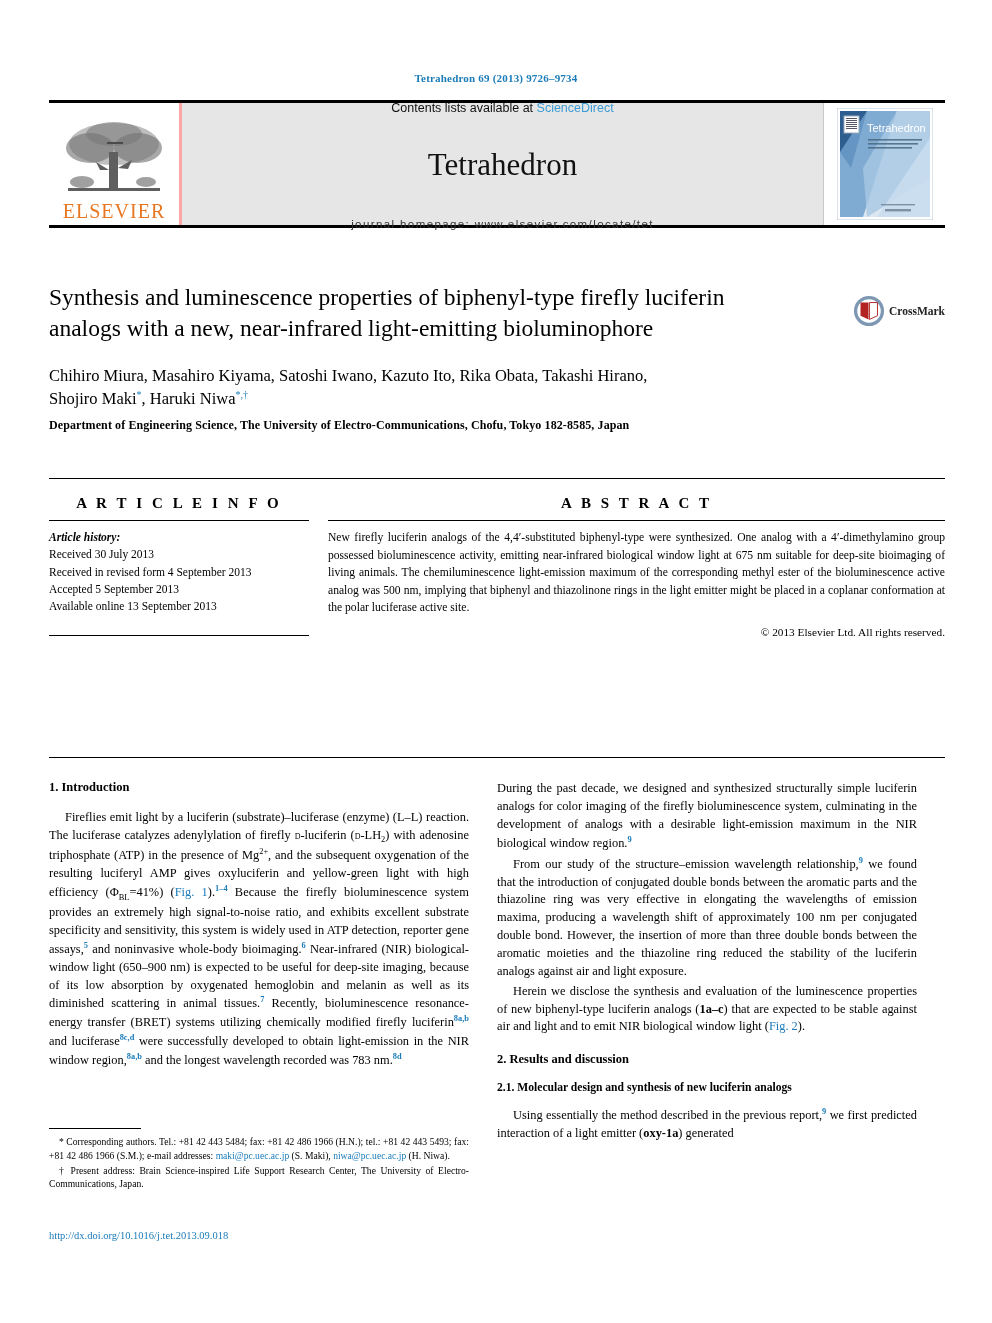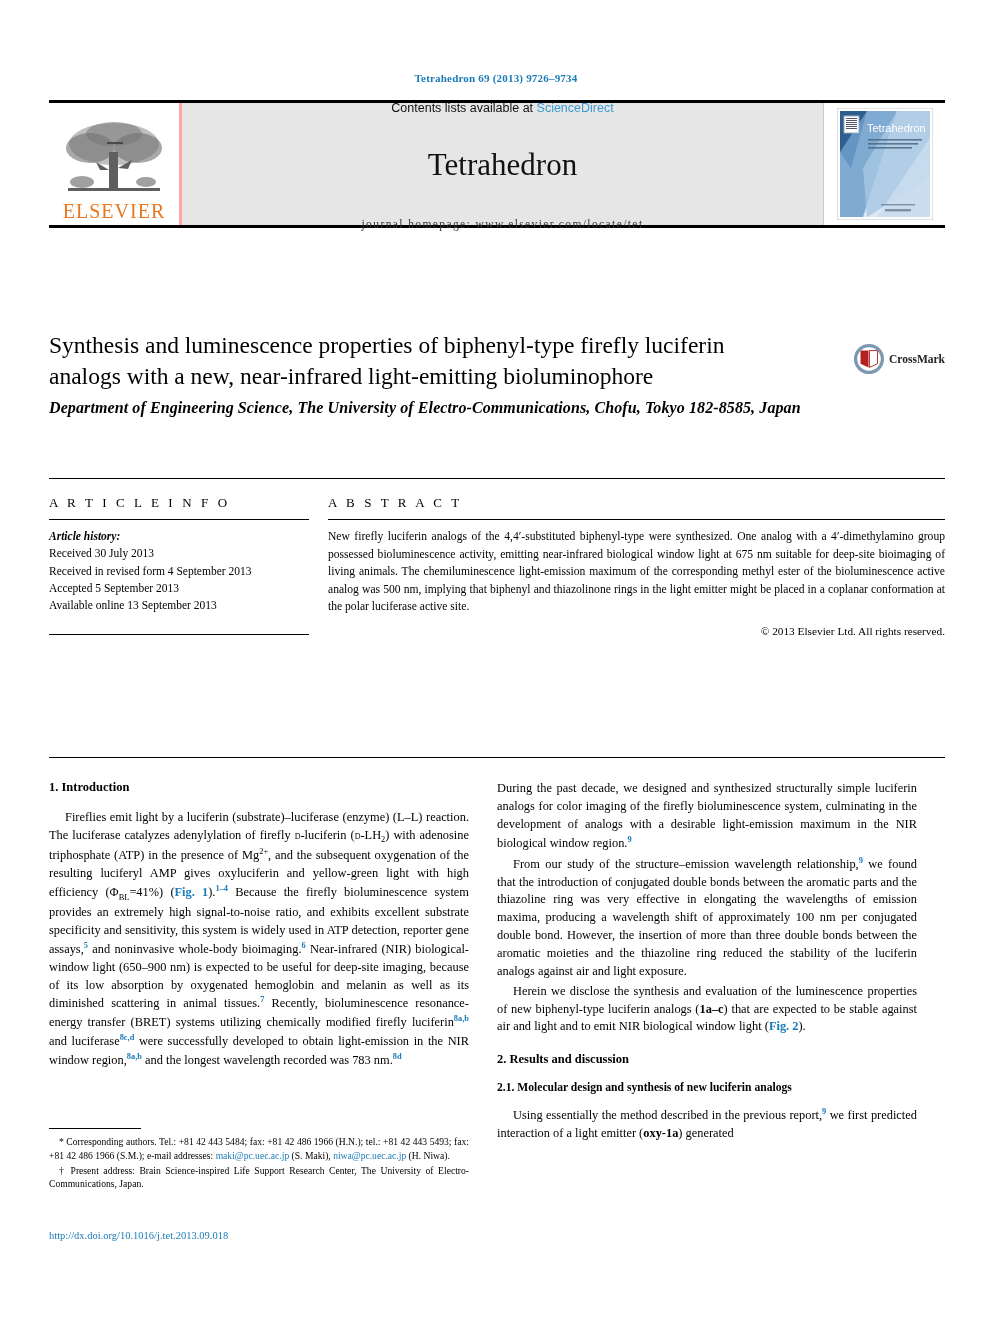--- a/index.html
+++ b/index.html
@@ -72,39 +72,39 @@
   }
   .contents-line .sd { color:#3c9bd4; }
   .journal-name {
     font-family:"Liberation Serif", serif;
     font-size:31px;
     color:#111;
     margin:14px 0 18px 0;
     line-height:1;
   }
   .homepage {
-    font-family:Liberation Serif, serif;
+    font-family:Liberation Sans, sans-serif;
     font-size:11.5px;
     color:#333;
     letter-spacing:1.4px;
   }
   .cover-cell {
     width:122px;
     flex:0 0 122px;
     background:#fff;
     border-left:1px solid #c9c9c9;
     display:flex;
     align-items:center;
     justify-content:center;
     box-sizing:border-box;
   }
   .cover { width:96px; height:112px; display:block; }
 
   
-  .titleblock { position:absolute; left:49px; top:282px; width:896px;margin-top:48px; }
+  .titleblock { position:absolute; left:49px; top:282px; width:896px; }
   .paper-title {
     font-family:"Liberation Serif", serif;
     font-size:23.5px;
     line-height:1.32;
     font-weight:normal;
     color:#000;
     width:700px;
     margin:0;
   }
   .crossmark {
@@ -119,36 +119,36 @@
   .authors {
     font-family:"Liberation Serif", serif;
     font-size:16.5px;
     line-height:1.42;
     margin-top:20px;
     width:710px;
   }
   .authors sup { color:#1a7bb9; font-size:10px; }
   .affiliation {
     font-family:"Liberation Serif", serif;
-    font-style:italic;
-    font-weight:bold;
-    font-size:16px;
+    font-weight:bold;
+    font-size:12px;
     margin-top:7px;
     letter-spacing:0.1px;
   }
 
   
   .midrule { position:absolute; left:49px; top:478px; width:896px; height:1px; background:#000; }
   .infoblock { position:absolute; left:49px; top:495px; width:260px; }
   .abstractblock { position:absolute; left:328px; top:495px; width:617px; }
   .sec-head {
     font-family:"Liberation Serif", serif;
-    font-size:13px;
-    font-weight:normal;
+    font-size:15px;
+    font-weight:bold;
     letter-spacing:3.1px;
+    text-align:center;
   }
   .thinrule { height:1px; background:#000; margin:8px 0 8px 0; }
   .info-body { font-size:11.5px; line-height:1.5; }
   .info-body .it { font-style:italic; font-weight:bold; }
   .kw-gap { height:12px; }
   .abstract-text {
     font-size:11.6px;
     line-height:1.52;
     text-align:justify;
   }
@@ -177,21 +177,21 @@
   }
   p.body-p {
     font-size:12.4px;
     line-height:1.44;
     text-align:justify;
     text-indent:16px;
     margin:0 0 2px 0;
     hyphens:auto;
   }
   .ref { color:#1a7bb9; font-size:8.4px; vertical-align:super; font-weight:bold; }
-  .lnk { color:#1a7bb9;font-weight:bold; }
+  .lnk { color:#1a7bb9; }
   .sc { font-variant:small-caps; font-size:11px; }
   .sub { font-size:8.4px; vertical-align:sub; }
   .sup { font-size:8.4px; vertical-align:super; }
 
   
   .footnotes { position:absolute; left:49px; top:1128px; width:420px; }
   .fn-rule { width:92px; height:1px; background:#000; margin-bottom:6px; }
   .fn { font-size:9.6px; line-height:1.44; text-align:justify; text-indent:10px; margin:0 0 1px 0; }
   .fn a, .fn .mail { color:#1a7bb9; }
 
@@ -277,20 +277,24 @@
     <div class="crossmark">
       <svg width="34" height="34" viewBox="0 0 34 34">
         <circle cx="17" cy="17" r="16" fill="#7e98b4"></circle>
         <circle cx="17" cy="17" r="12.5" fill="#ffffff"></circle>
         <path d="M8 8 L16.5 8 L16.5 26 L8 22 Z" fill="#b22222"></path>
         <path d="M17.5 8 L26 8 L26 22 L17.5 26 Z" fill="#ffffff" stroke="#b22222" stroke-width="1"></path>
       </svg>
       <span class="cm-text">CrossMark</span>
     </div>
 
+    <div class="authors">
+      <span>Chihiro Miura, Masahiro Kiyama, Satoshi Iwano, Kazuto Ito, Rika Obata, Takashi Hirano,</span><br>
+      <span>Shojiro Maki</span><sup>*</sup><span>, Haruki Niwa</span><sup>*,†</sup>
+    </div>
 
     <div class="affiliation">Department of Engineering Science, The University of Electro-Communications, Chofu, Tokyo 182-8585, Japan</div>
   </div>
 
   <div class="midrule"></div>
 
   <div class="infoblock">
     <div class="sec-head">A R T I C L E   I N F O</div>
     <div class="thinrule"></div>
     <div class="info-body">

